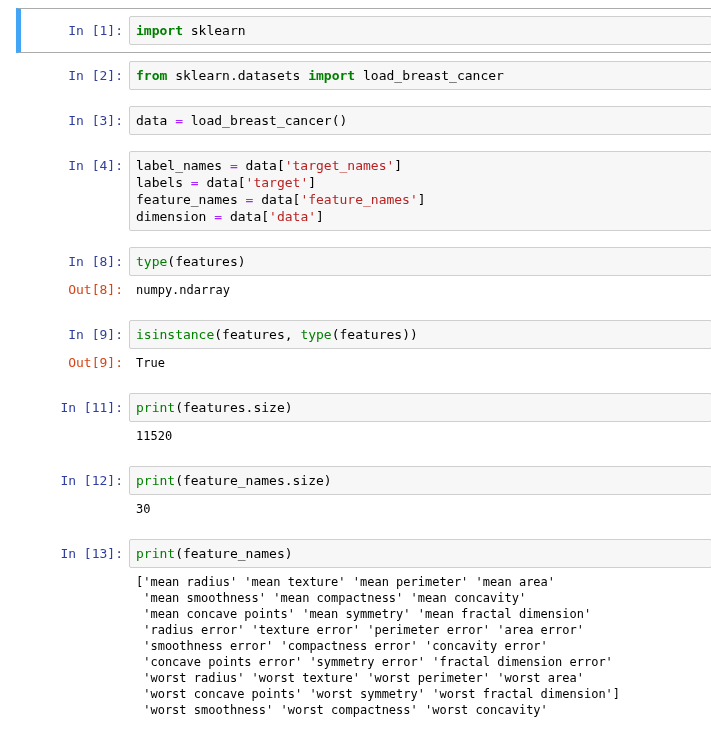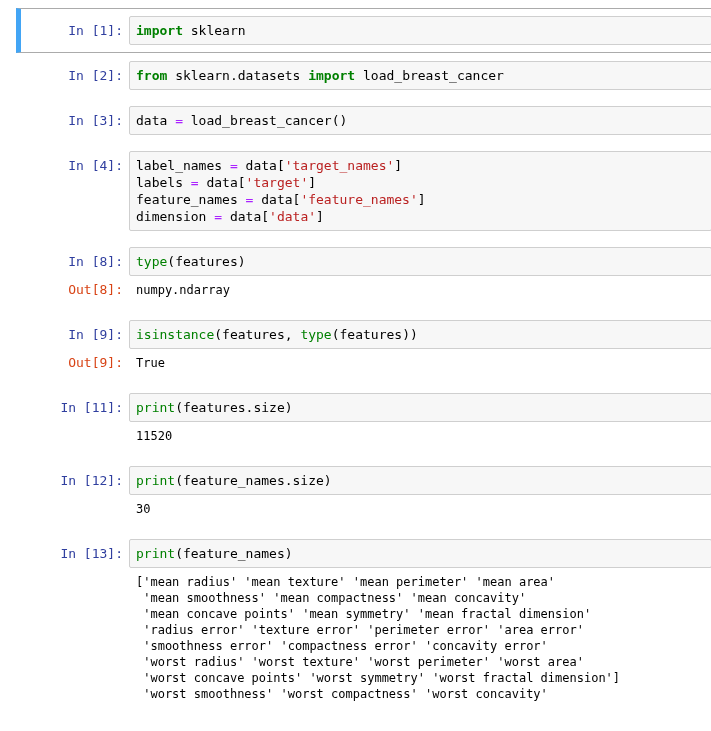--- a/index.html
+++ b/index.html
@@ -178,19 +178,20 @@
         </div>
       </div>
       <div class="output-row">
         <div class="prompt out-prompt"></div>
         <div class="output-text">
           <div class="output-line">['mean radius' 'mean texture' 'mean perimeter' 'mean area'</div>
           <div class="output-line"> 'mean smoothness' 'mean compactness' 'mean concavity'</div>
           <div class="output-line"> 'mean concave points' 'mean symmetry' 'mean fractal dimension'</div>
           <div class="output-line"> 'radius error' 'texture error' 'perimeter error' 'area error'</div>
           <div class="output-line"> 'smoothness error' 'compactness error' 'concavity error'</div>
+          <div class="output-line"> 'concave points error' 'symmetry error' 'fractal dimension error'</div>
           <div class="output-line"> 'worst radius' 'worst texture' 'worst perimeter' 'worst area'</div>
           <div class="output-line"> 'worst concave points' 'worst symmetry' 'worst fractal dimension']</div>
           <div class="output-line"> 'worst smoothness' 'worst compactness' 'worst concavity'</div>
         </div>
       </div>
     </div>
   </div>
 
 </body></html>

